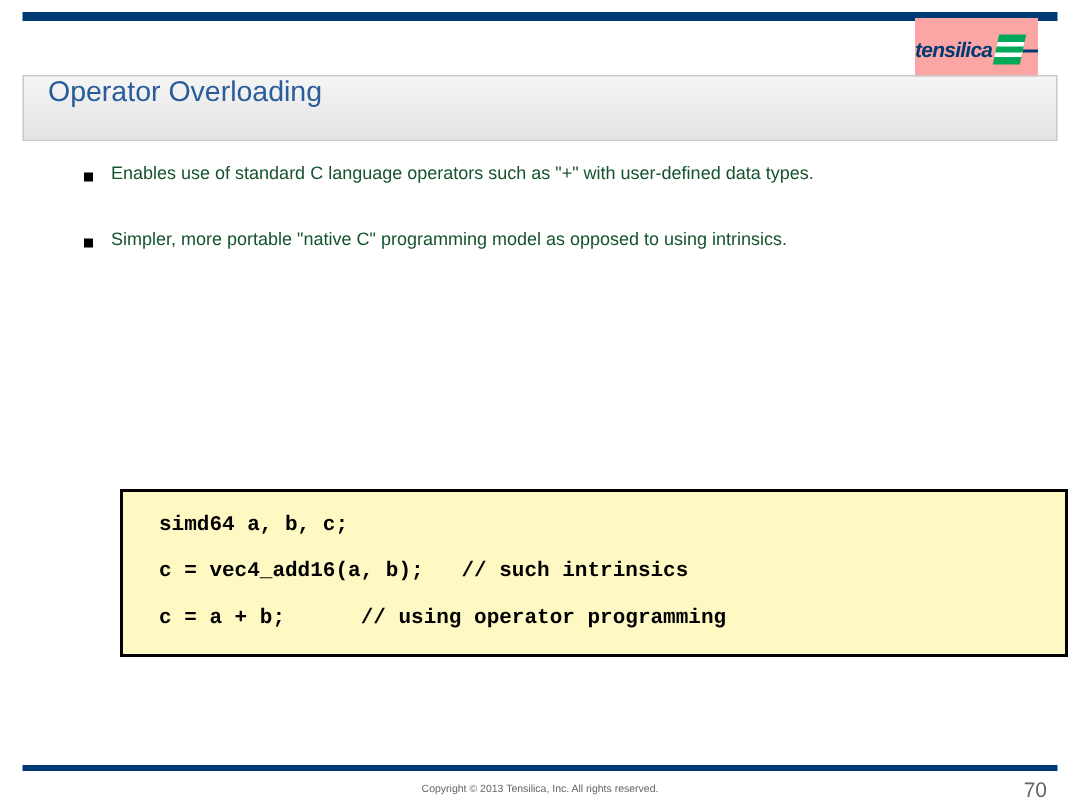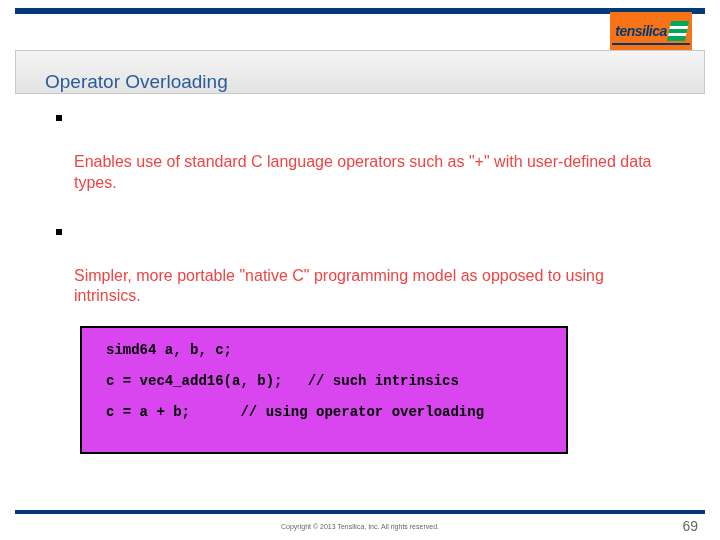--- a/index.html
+++ b/index.html
@@ -18,23 +18,22 @@
     right: 15px;
     height: 6px;
     background: #003a74;
   }
   .logo {
     position: absolute;
     top: 12px;
     right: 28px;
     width: 82px;
     height: 42px;
-    background: #f97316;
+    background: #fca5a5;
     display: flex;
-    flex-direction: column;
     align-items: center;
     justify-content: center;
   }
   .logo-row {
     display: flex;
     align-items: center;
     gap: 2px;
   }
   .logo-text {
     font-size: 14px;
@@ -68,22 +67,22 @@
   }
   .title-bar {
     position: absolute;
     top: 50px;
     left: 15px;
     right: 15px;
     height: 44px;
     background: linear-gradient(to bottom, #f5f5f5 0%, #e3e3e3 100%);
     border: 1px solid #c8c8c8;
     display: flex;
-    align-items: flex-end;
-    padding-left: 29px;
+    align-items: flex-start;
+    padding-left: 16px;
   }
   .title-text {
     font-size: 19px;
     color: #2a5c9a;
   }
   .content {
     position: absolute;
     top: 108px;
     left: 56px;
     right: 48px;
@@ -95,33 +94,32 @@
   .bullet-dot {
     width: 6px;
     height: 6px;
     background: #000;
     border-radius: 0;
     margin-top: 7px;
     margin-right: 12px;
     flex-shrink: 0;
   }
   .bullet-text {
-    font-size: 16px;
+    font-size: 12px;
     line-height: 1.3;
-    color: #ef4444;
-    margin-top: 44px;
+    color: #14532d;
   }
   .code-box {
     position: absolute;
     top: 326px;
     left: 80px;
-    width: 488px;
-    background: #d946ef;
+    width: 632px;
+    background: #fef9c3;
     border: 2px solid #000;
-    padding: 14px 24px 32px;
+    padding: 14px 24px 16px;
   }
   .code-line {
     font-family: "Courier New", Courier, monospace;
     font-weight: bold;
     font-size: 14px;
     line-height: 1.2;
     margin-bottom: 14px;
     white-space: pre;
   }
   .code-line:last-child { margin-bottom: 0; }
@@ -174,18 +172,18 @@
   </div>
   <div class="bullet">
     <div class="bullet-dot"></div>
     <div class="bullet-text">Simpler, more portable "native C" programming model as opposed to using intrinsics.</div>
   </div>
 </div>
 
 <div class="code-box">
   <div class="code-line">simd64 a, b, c;</div>
   <div class="code-line">c = vec4_add16(a, b);   // such intrinsics</div>
-  <div class="code-line">c = a + b;      // using operator overloading</div>
+  <div class="code-line">c = a + b;      // using operator programming</div>
 </div>
 
 <div class="footer-rule"></div>
 <div class="copyright">Copyright © 2013  Tensilica, Inc. All rights reserved.</div>
-<div class="page-num">69</div>
+<div class="page-num">70</div>
 
 </body></html>

